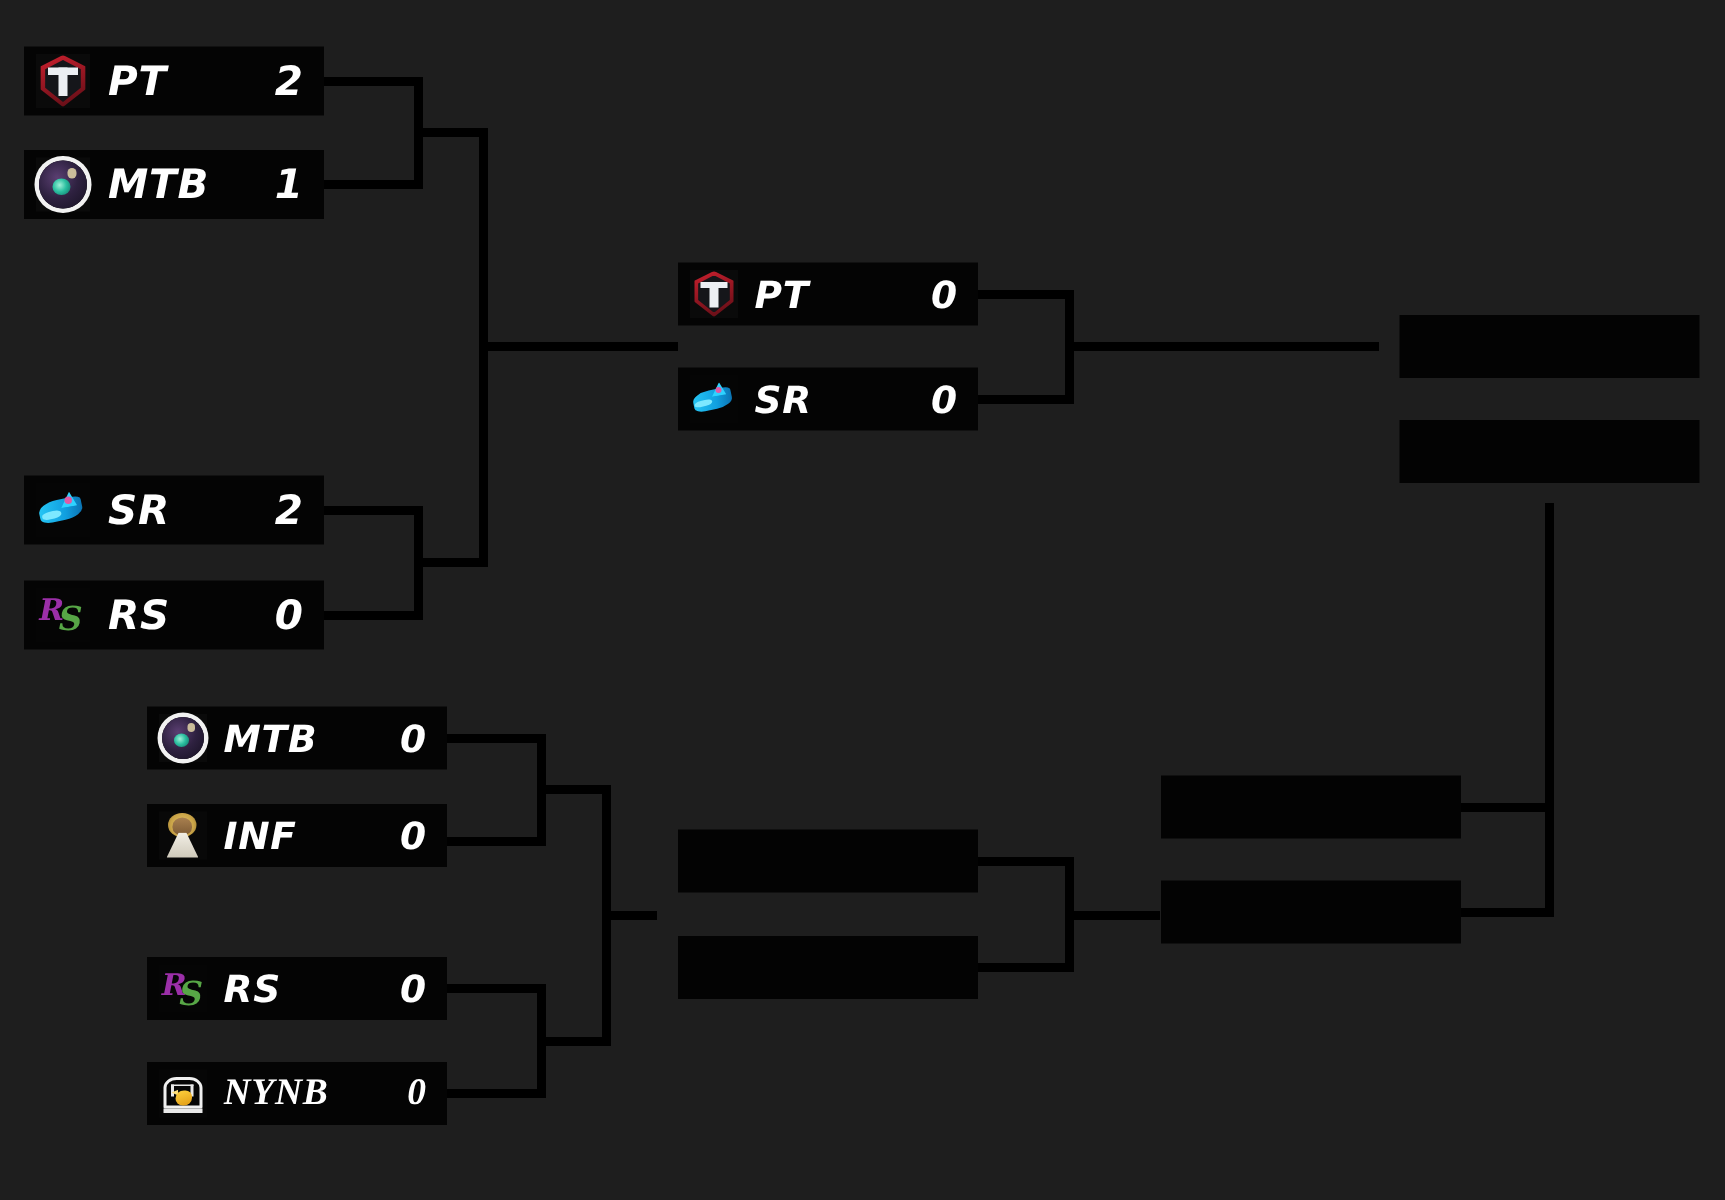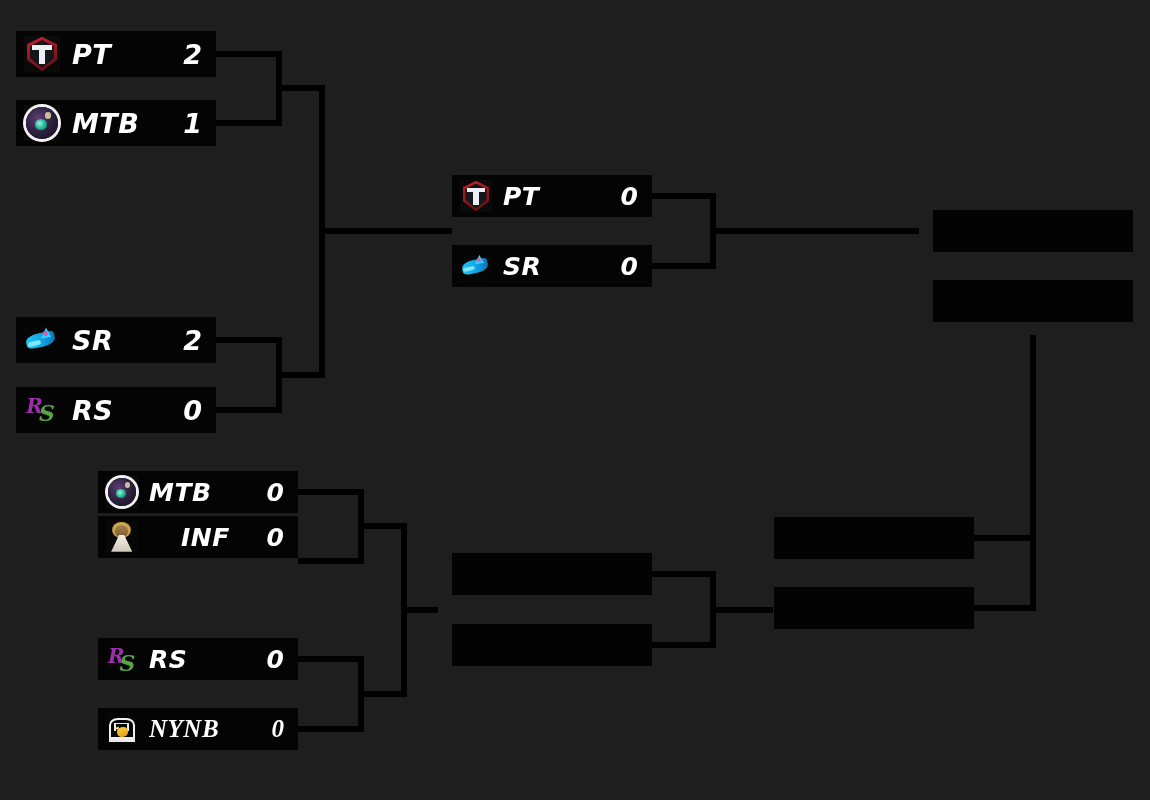--- a/index.html
+++ b/index.html
@@ -378,21 +378,21 @@
       <span class="logo-art logo-mtb">
           <i class="ring"></i>
           <i class="eye"></i>
           <i class="spark"></i>
         </span>
     </span>
     <span class="team-abbr">MTB</span>
     <span class="team-score">0</span>
   </div>
 
-  <div class="slot filled size-md" style="left:98px; top:516px; width:200px;gap:32px;">
+  <div class="slot filled size-md" style="left:98px; top:536px; width:200px;">
     <span class="team-logo">
       <span class="logo-art logo-inf">
           <i class="halo"></i>
           <i class="head"></i>
           <i class="robe"></i>
         </span>
     </span>
     <span class="team-abbr">INF</span>
     <span class="team-score">0</span>
   </div>

